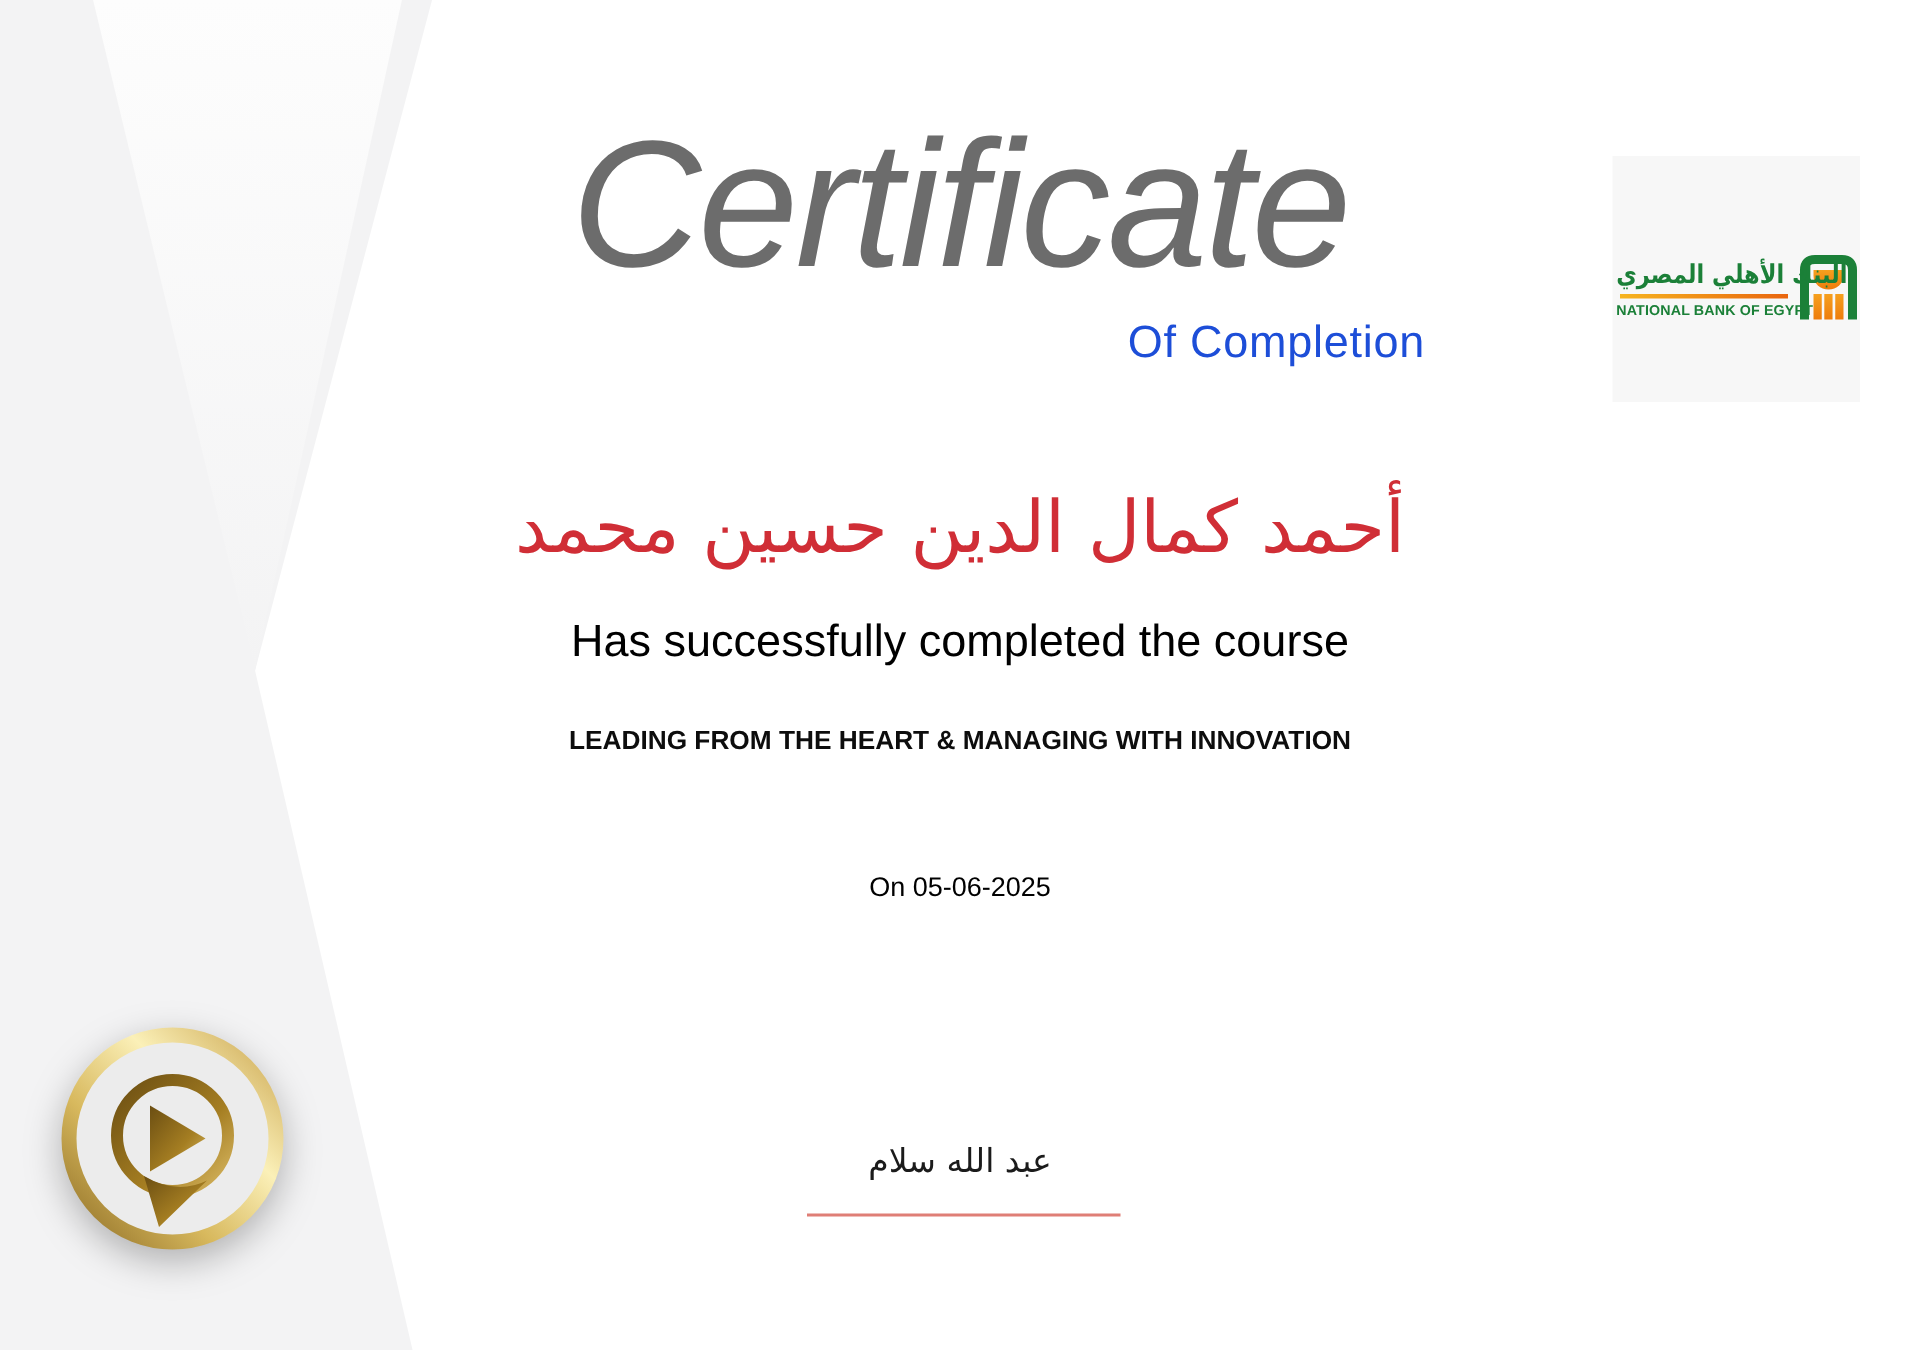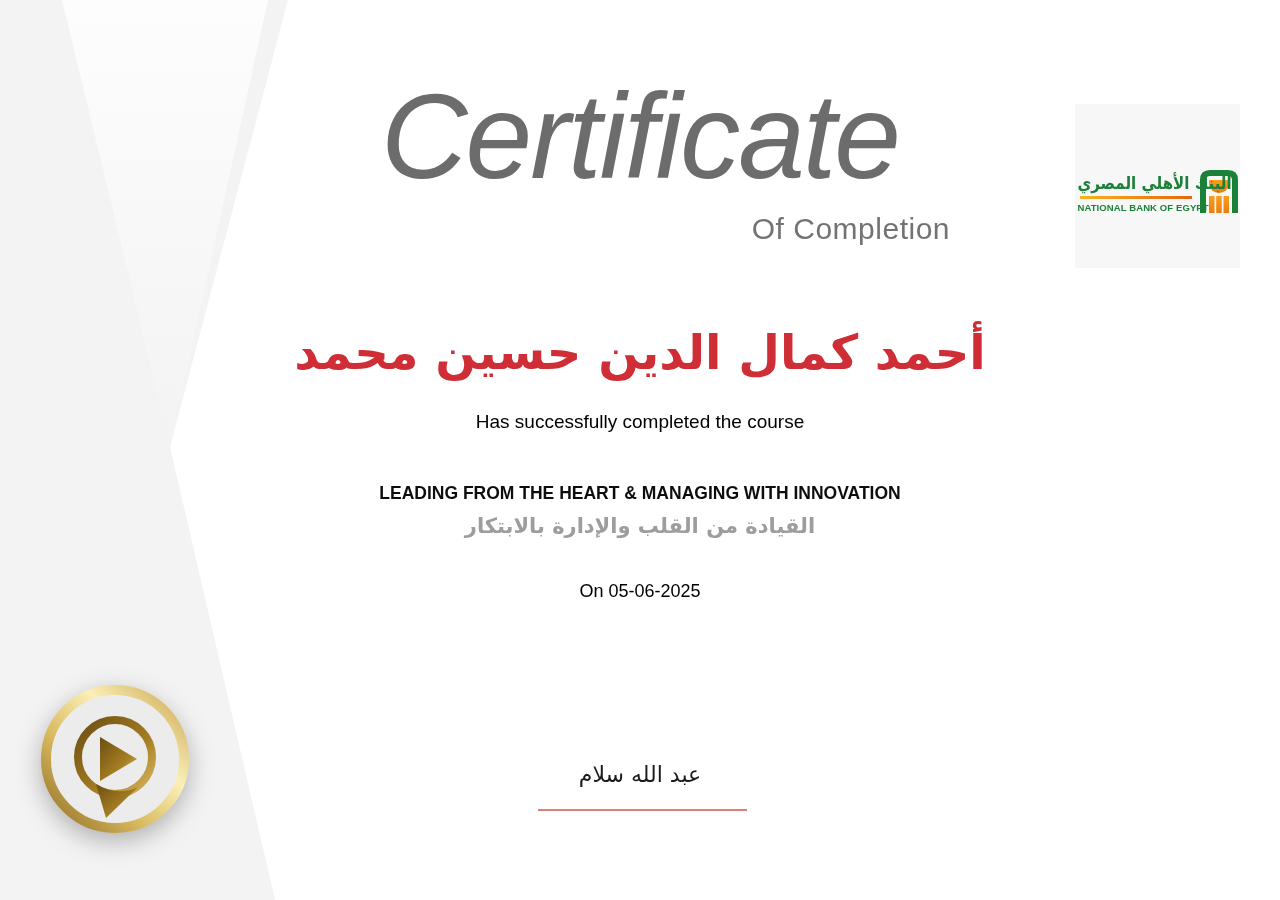--- a/index.html
+++ b/index.html
@@ -35,27 +35,27 @@
     background:linear-gradient(to right,#f6b41f,#e9650e);}
   .nbe-en{font-size:9.5px;font-weight:bold;color:#1b8038;letter-spacing:.1px;white-space:nowrap;}
   .nbe-emblem{flex:0 0 auto;}
   
   .cline{position:absolute;left:0;width:100%;text-align:center;}
   .title-script{
     top:64px;font-family:Liberation Sans, sans-serif;font-style:italic;
     font-size:120px;line-height:1.2;color:#6c6c6c;letter-spacing:-2px;
   }
   .title-sub{
-    position:absolute;top:212px;right:330px;font-size:30px;color:#737373;
+    position:absolute;top:212px;right:330px;font-size:30px;color:#1d4ed8;
     letter-spacing:.5px;
   }
   .certifies{top:280px;font-size:25px;color:#101010;}
   .recipient{top:324px;font-family:"DejaVu Sans",sans-serif;font-size:48px;
-    font-weight:bold;color:#d02e36;direction:rtl;}
-  .completed{top:411px;font-size:19px;color:#000;}
+    font-weight:normal;color:#d02e36;direction:rtl;}
+  .completed{top:411px;font-size:30px;color:#000;}
   .course-en{top:483px;font-size:17.5px;font-weight:bold;color:#0d0d0d;}
   .course-ar{top:514px;font-family:"DejaVu Sans",sans-serif;font-size:21px;
     font-weight:bold;color:#9d9d9d;direction:rtl;}
   .date-line{top:581px;font-size:18px;color:#000;}
   .alm-wrap{top:601px;}
   .alm-logo{position:relative;display:inline-block;font-size:57px;font-weight:bold;
     letter-spacing:-1px;color:#151515;line-height:1.15;}
   .alm-bar{position:absolute;left:46px;top:12px;width:54px;height:7px;background:#ee2228;}
   .signature{top:762px;font-family:"DejaVu Sans",sans-serif;font-size:22px;color:#1b1b1b;direction:rtl;text-align:center;}
   .sig-line{position:absolute;left:538px;top:809px;width:209px;height:2px;
@@ -113,21 +113,20 @@
       </svg>
     </div>
   </div>
 
   <div class="cline title-script">Certificate</div>
   <div class="title-sub">Of Completion</div>
 
   <div class="cline recipient">أحمد كمال الدين حسين محمد</div>
   <div class="cline completed">Has successfully completed the course</div>
   <div class="cline course-en">LEADING FROM THE HEART &amp; MANAGING WITH INNOVATION</div>
-  <div class="cline course-ar">القيادة من القلب والإدارة بالابتكار</div>
   <div class="cline date-line">On 05-06-2025</div>
 
 
   <div class="cline signature">عبد الله سلام</div>
   <div class="sig-line"></div>
 
 
 </div>
 
 </body></html>

